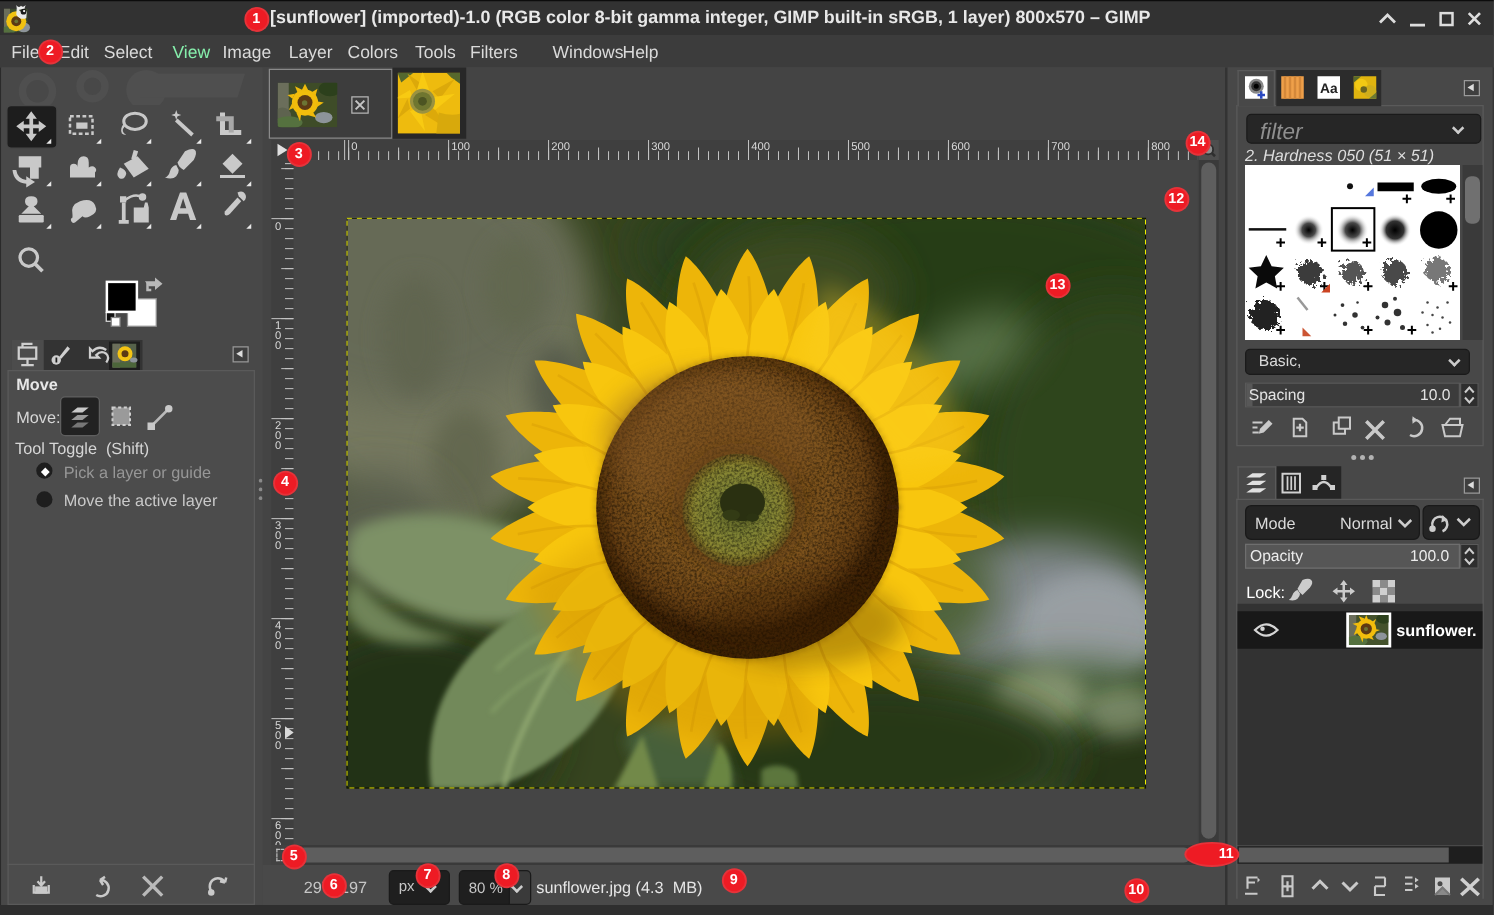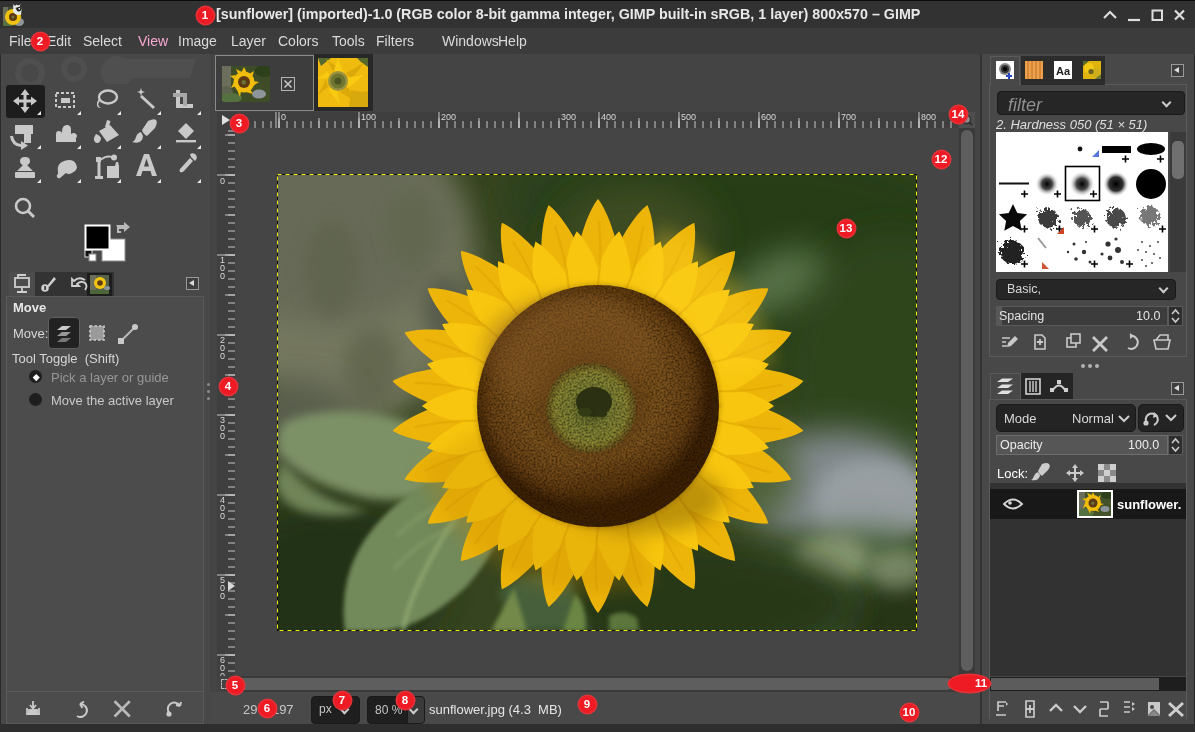--- a/index.html
+++ b/index.html
@@ -38,21 +38,21 @@
 <path d="M4,10 L10,4 L16,10" stroke="#ddd" stroke-width="2.2" fill="none"></path>
 <path d="M28,12 L40,12" stroke="#ddd" stroke-width="2.2"></path>
 <rect x="52.5" y="2.5" width="9.5" height="9.5" fill="none" stroke="#ddd" stroke-width="2"></rect>
 <path d="M75,2.5 L84,11.5 M84,2.5 L75,11.5" stroke="#ddd" stroke-width="2.2"></path>
 </svg>
 
 <div class="abs" style="left:0;top:28px;width:1195px;height:26px;background:#3c3c3c;"></div>
 <div class="txt" style="left:9px;top:33px;font-size:14px;color:#dadada;">File</div>
 <div class="txt" style="left:47px;top:33px;font-size:14px;color:#dadada;">Edit</div>
 <div class="txt" style="left:83px;top:33px;font-size:14px;color:#dadada;">Select</div>
-<div class="txt" style="left:138px;top:33px;font-size:14px;color:#f9a8d4;">View</div>
+<div class="txt" style="left:138px;top:33px;font-size:14px;color:#86efac;">View</div>
 <div class="txt" style="left:178px;top:33px;font-size:14px;color:#dadada;">Image</div>
 <div class="txt" style="left:231px;top:33px;font-size:14px;color:#dadada;">Layer</div>
 <div class="txt" style="left:278px;top:33px;font-size:14px;color:#dadada;">Colors</div>
 <div class="txt" style="left:332px;top:33px;font-size:14px;color:#dadada;">Tools</div>
 <div class="txt" style="left:376px;top:33px;font-size:14px;color:#dadada;">Filters</div>
 <div class="txt" style="left:442px;top:33px;font-size:14px;color:#dadada;">Windows</div>
 <div class="txt" style="left:498px;top:33px;font-size:14px;color:#dadada;">Help</div>
 
 <div class="abs" style="left:0;top:724px;width:1195px;height:8px;background:#2e2e2e;"></div>
 <div class="abs" style="left:0;top:54px;width:1px;height:670px;background:#2a2a2a;"></div>
@@ -286,21 +286,21 @@
   </svg>
 
 <div class="abs" style="left:235px;top:112px;width:723px;height:16px;background:#3f3f3f;overflow:hidden;">
   <div class="abs" style="left:0;bottom:0;width:723px;height:7px;background:repeating-linear-gradient(to right,#c4c4c4 0 1px,transparent 1px 8px);background-position:3.5px 0;"></div>
   <div class="abs" style="left:0;bottom:0;width:723px;height:10px;background:repeating-linear-gradient(to right,#c4c4c4 0 1px,transparent 1px 40px);background-position:3.5px 0;"></div>
   <div class="abs" style="left:0;bottom:0;width:723px;height:16px;background:repeating-linear-gradient(to right,#c4c4c4 0 1px,transparent 1px 80px);background-position:43.5px 0;"></div>
 </div>
 <div class="txt" style="left:281px;top:112px;font-size:9px;color:#d8d8d8;">0</div>
 <div class="txt" style="left:361px;top:112px;font-size:9px;color:#d8d8d8;">100</div>
 <div class="txt" style="left:441px;top:112px;font-size:9px;color:#d8d8d8;">200</div>
-<div class="txt" style="left:521px;top:112px;font-size:9px;color:#d8d8d8;padding-left:40px;">300</div>
+<div class="txt" style="left:521px;top:112px;font-size:9px;color:#d8d8d8;">300</div>
 <div class="txt" style="left:601px;top:112px;font-size:9px;color:#d8d8d8;">400</div>
 <div class="txt" style="left:681px;top:112px;font-size:9px;color:#d8d8d8;">500</div>
 <div class="txt" style="left:761px;top:112px;font-size:9px;color:#d8d8d8;">600</div>
 <div class="txt" style="left:841px;top:112px;font-size:9px;color:#d8d8d8;">700</div>
 <div class="txt" style="left:921px;top:112px;font-size:9px;color:#d8d8d8;">800</div>
 
 <div class="abs" style="left:217px;top:128px;width:18px;height:548px;background:#3f3f3f;overflow:hidden;">
   <div class="abs" style="right:0;top:0;width:7px;height:548px;background:repeating-linear-gradient(to bottom,#c4c4c4 0 1px,transparent 1px 8px);background-position:0 6.5px;"></div>
   <div class="abs" style="right:0;top:0;width:10px;height:548px;background:repeating-linear-gradient(to bottom,#c4c4c4 0 1px,transparent 1px 40px);background-position:0 6.5px;"></div>
   <div class="abs" style="right:0;top:0;width:18px;height:548px;background:repeating-linear-gradient(to bottom,#c4c4c4 0 1px,transparent 1px 80px);background-position:0 46.5px;"></div>

